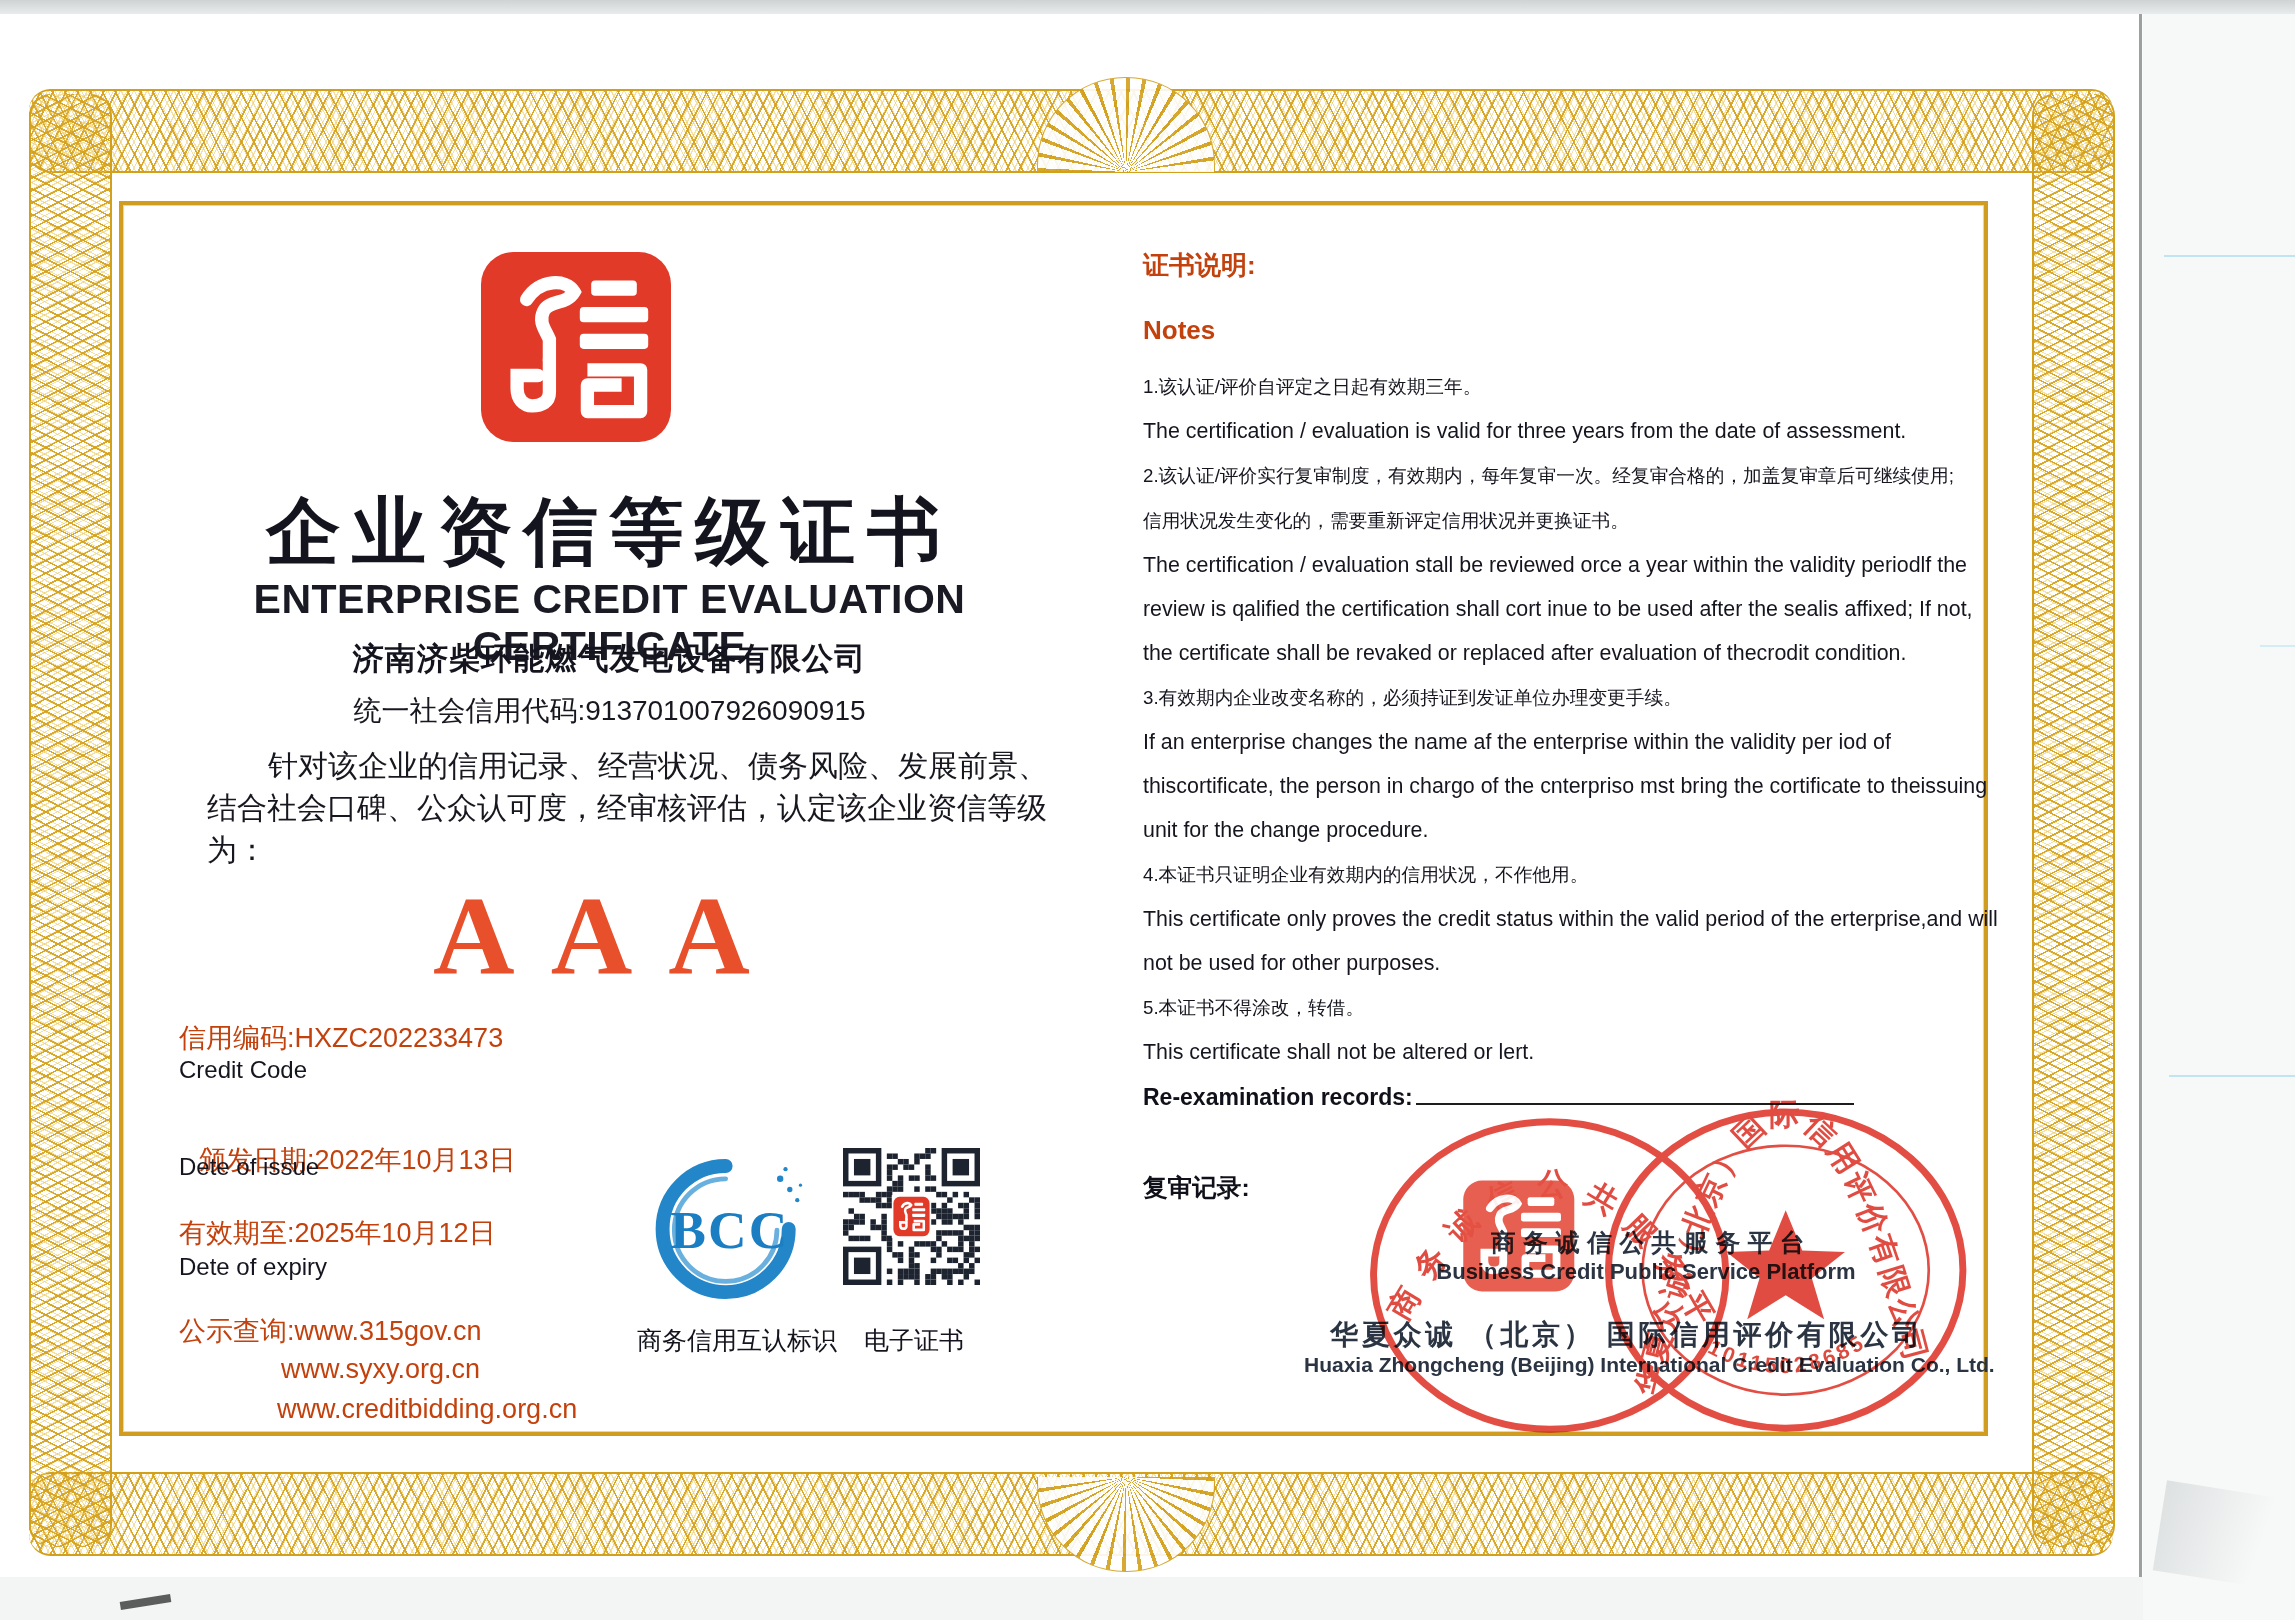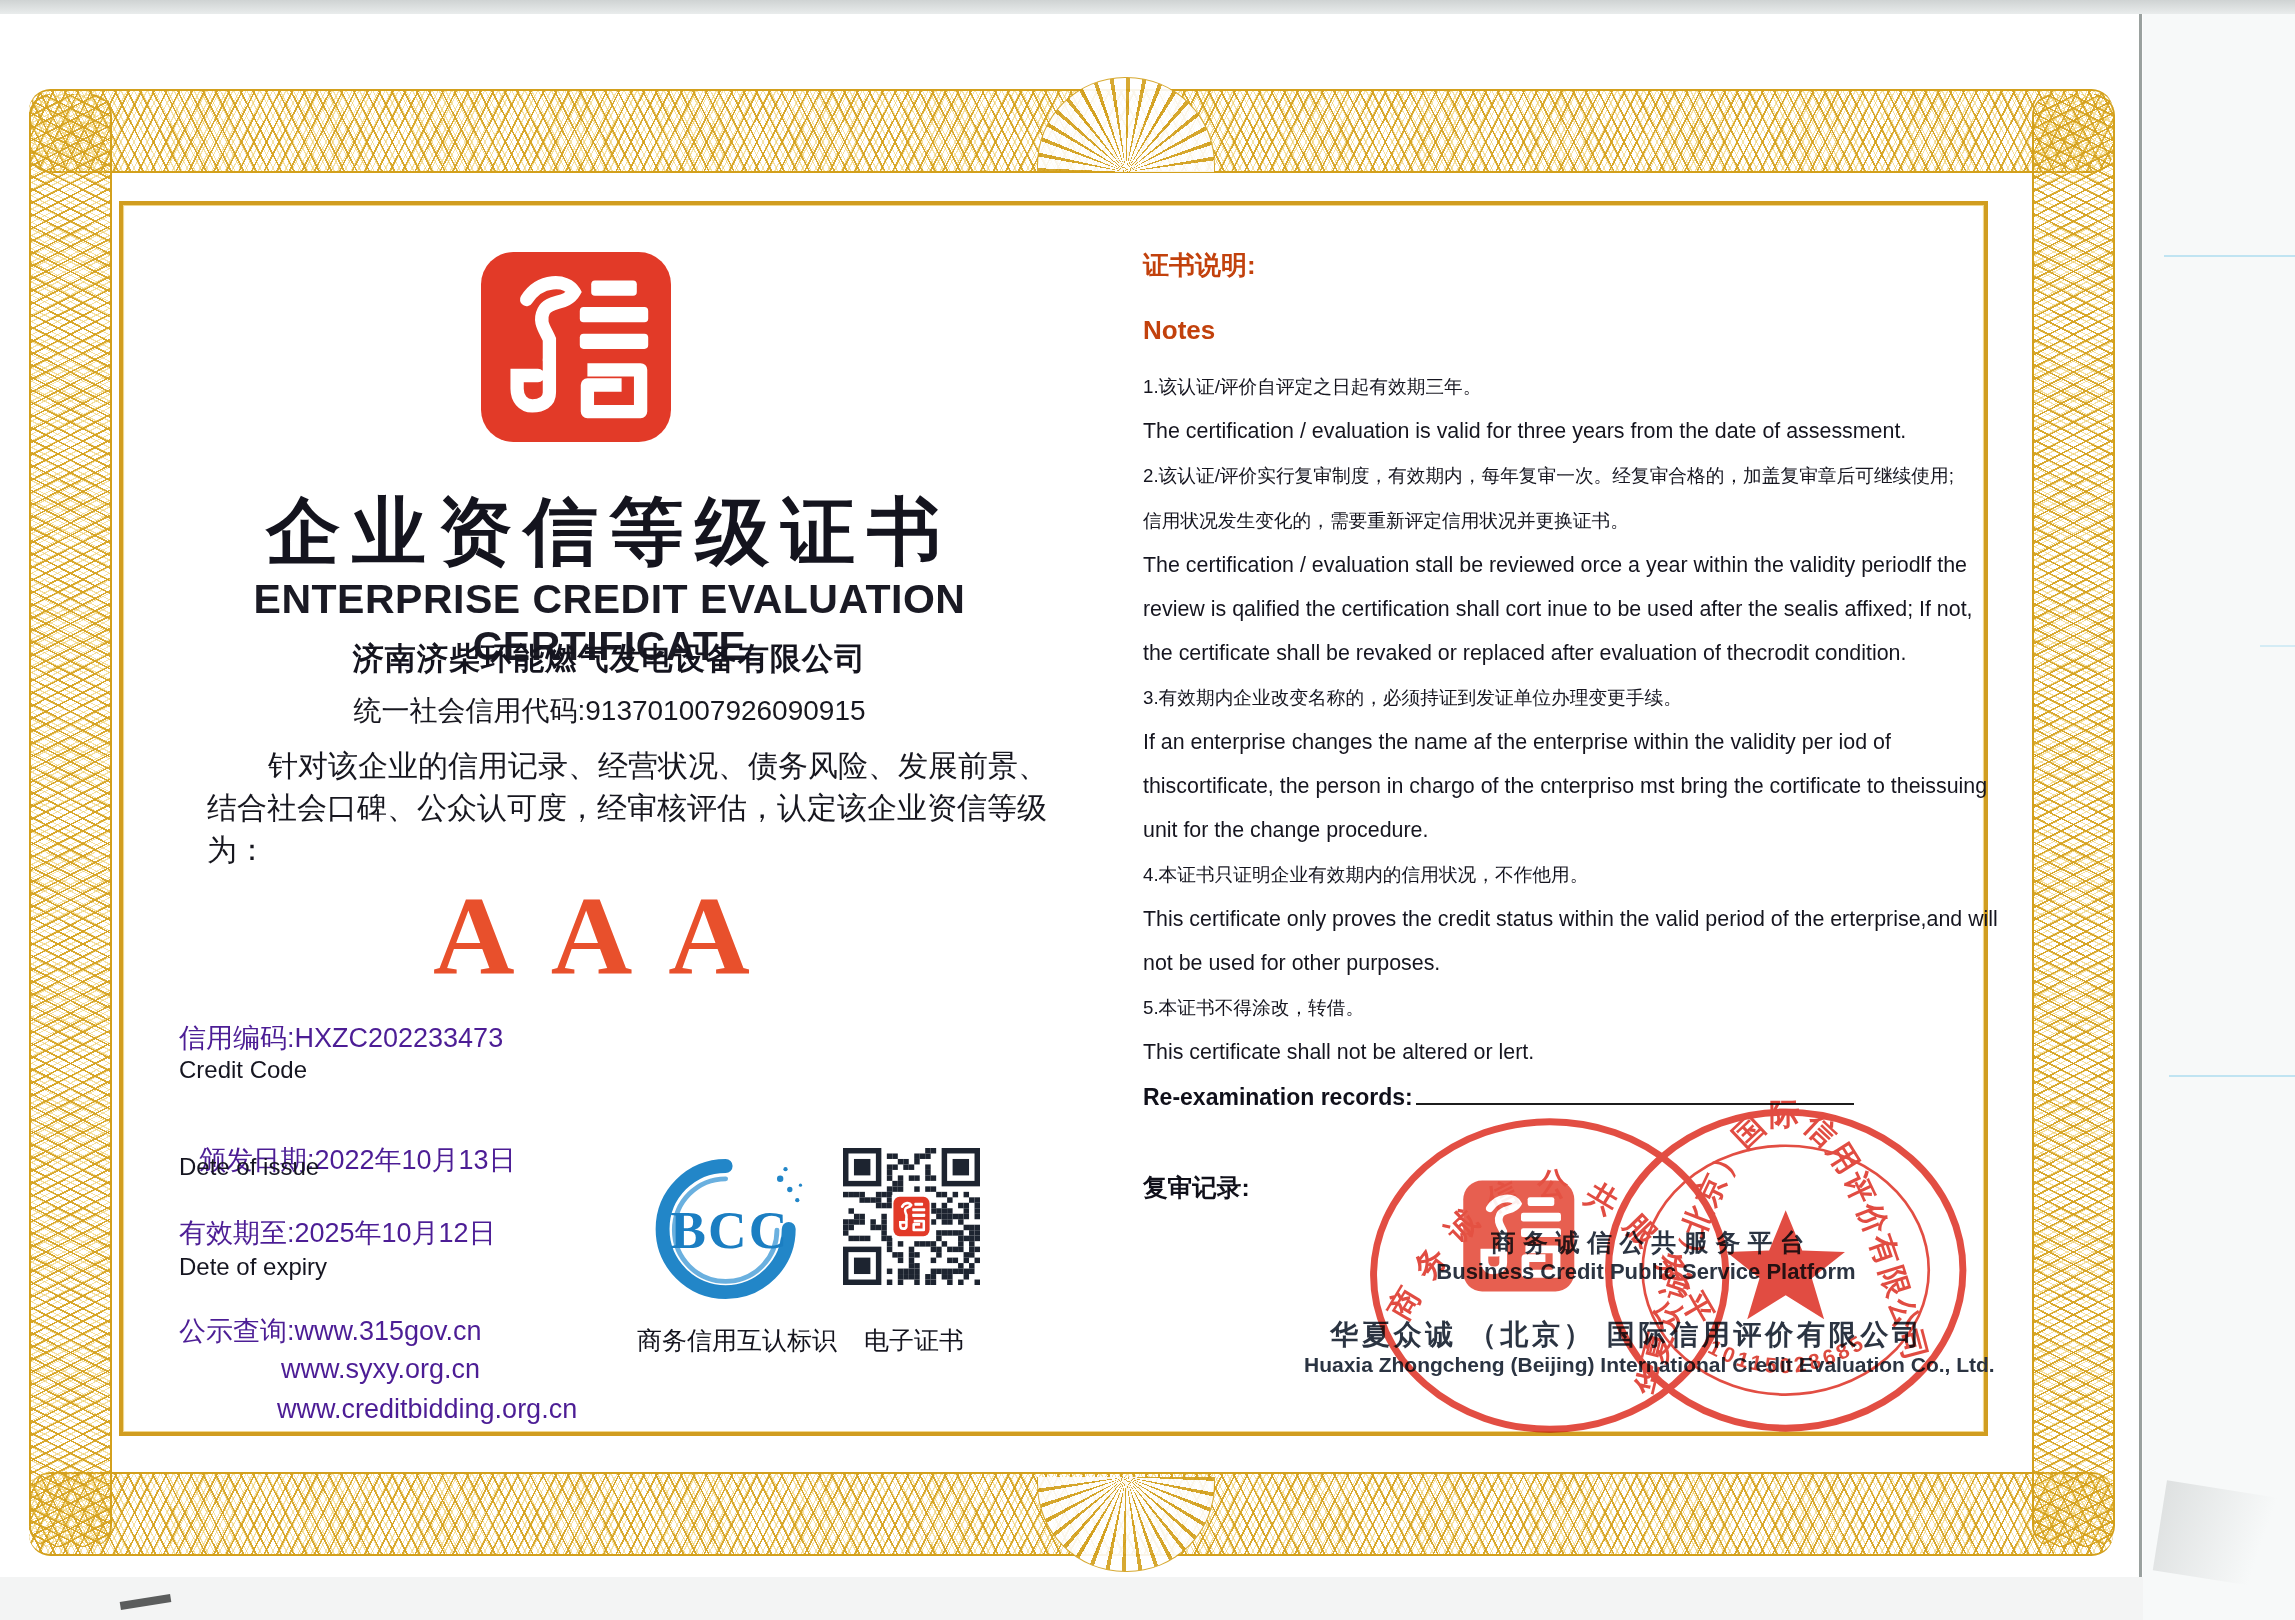--- a/index.html
+++ b/index.html
@@ -35,21 +35,21 @@
   #fan-bottom{left:1037px;top:1463px;transform:rotate(180deg);}
   #inner-frame{left:119px;top:187px;width:1861px;height:1227px;border:4.3px solid #d19d20;box-shadow:inset 0 0 0 1.1px #f0d78e;}
   #title-cn{left:182px;top:469px;width:855px;text-align:center;font-size:74px;letter-spacing:11.8px;font-weight:900;color:#14141e;}
   #title-en{left:182px;top:562px;width:855px;text-align:center;font-size:41px;font-weight:700;color:#1a1a24;letter-spacing:0.5px;}
   #company-name{left:182px;top:624px;width:855px;text-align:center;font-size:31px;font-weight:900;color:#14141e;letter-spacing:1.1px;}
   #uscc{left:182px;top:678px;width:855px;text-align:center;font-size:28px;color:#17171f;}
   #statement{left:179px;top:731px;width:866px;font-size:30px;line-height:42px;color:#17171f;margin-left:28px;}
   #statement .ind{padding-left:61px;}
   #rating{left:182px;top:865px;width:855px;text-align:center;font-family:"Liberation Serif","DejaVu Serif",serif;
           font-size:113px;font-weight:700;color:#e8502c;letter-spacing:36px;line-height:1;}
-  .meta-cn{font-size:27px;color:#4c1d95;}
+  .meta-cn{font-size:27px;color:#c2410c;}
   .meta-en{font-size:24px;color:#151520;}
   #credit-code-cn{left:179px;top:1006px;}
   #credit-code-en{left:179px;top:1042px;}
   #issue-cn{left:179px;top:1128px;margin-left:20px;}
   #issue-en{left:179px;top:1139px;}
   #expiry-cn{left:179px;top:1201px;}
   #expiry-en{left:179px;top:1239px;}
   #query-1{left:179px;top:1299px;}
   #query-2{left:281px;top:1340px;}
   #query-3{left:277px;top:1380px;}

